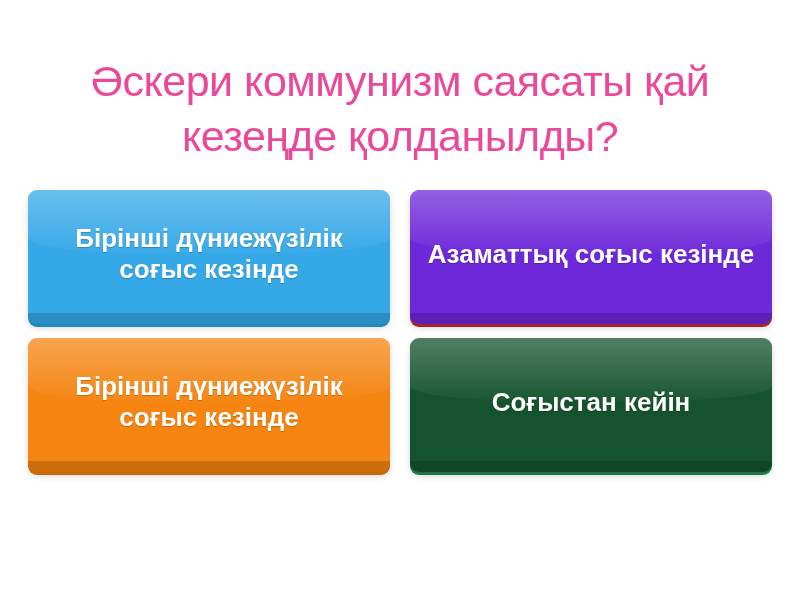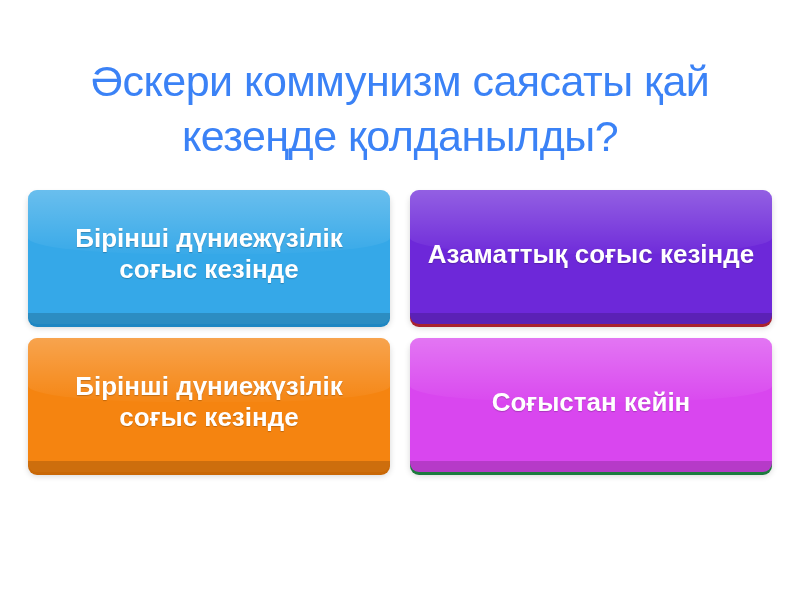--- a/index.html
+++ b/index.html
@@ -23,21 +23,21 @@
     padding: 54px 24px 0 24px;
     background: #ffffff;
   }
 
   .question {
     width: 760px;
     text-align: center;
     font-size: 43px;
     line-height: 1.28;
     font-weight: 400;
-    color: #3b82f6;
+    color: #ec4899;
     letter-spacing: -0.5px;
     margin: 0;
   }
 
   .answers-grid {
     margin-top: 26px;
     width: 744px;
     display: grid;
     grid-template-columns: 362px 362px;
     grid-template-rows: 134px 134px;
@@ -83,21 +83,21 @@
     pointer-events: none;
   }
   .answer .label {
     position: relative;
     z-index: 2;
   }
 
   .answer-blue   { background: #35a8e8; box-shadow: 0 3px 0 #1f87c2, 0 4px 6px rgba(0,0,0,0.16); }
   .answer-red    { background: #6d28d9; box-shadow: 0 3px 0 #a9222e, 0 4px 6px rgba(0,0,0,0.16); }
   .answer-orange { background: #f58410; box-shadow: 0 3px 0 #c96807, 0 4px 6px rgba(0,0,0,0.16); }
-  .answer-green  { background: #d946ef; box-shadow: 0 3px 0 #1d7a3e, 0 4px 6px rgba(0,0,0,0.16); }
+  .answer-green  { background: #14532d; box-shadow: 0 3px 0 #1d7a3e, 0 4px 6px rgba(0,0,0,0.16); }
 </style>
 </head>
 <body>
 
 <div class="quiz-screen">
 
   <h1 class="question">Әскери коммунизм саясаты қай кезеңде қолданылды?</h1>
 
   <div class="answers-grid">
 

